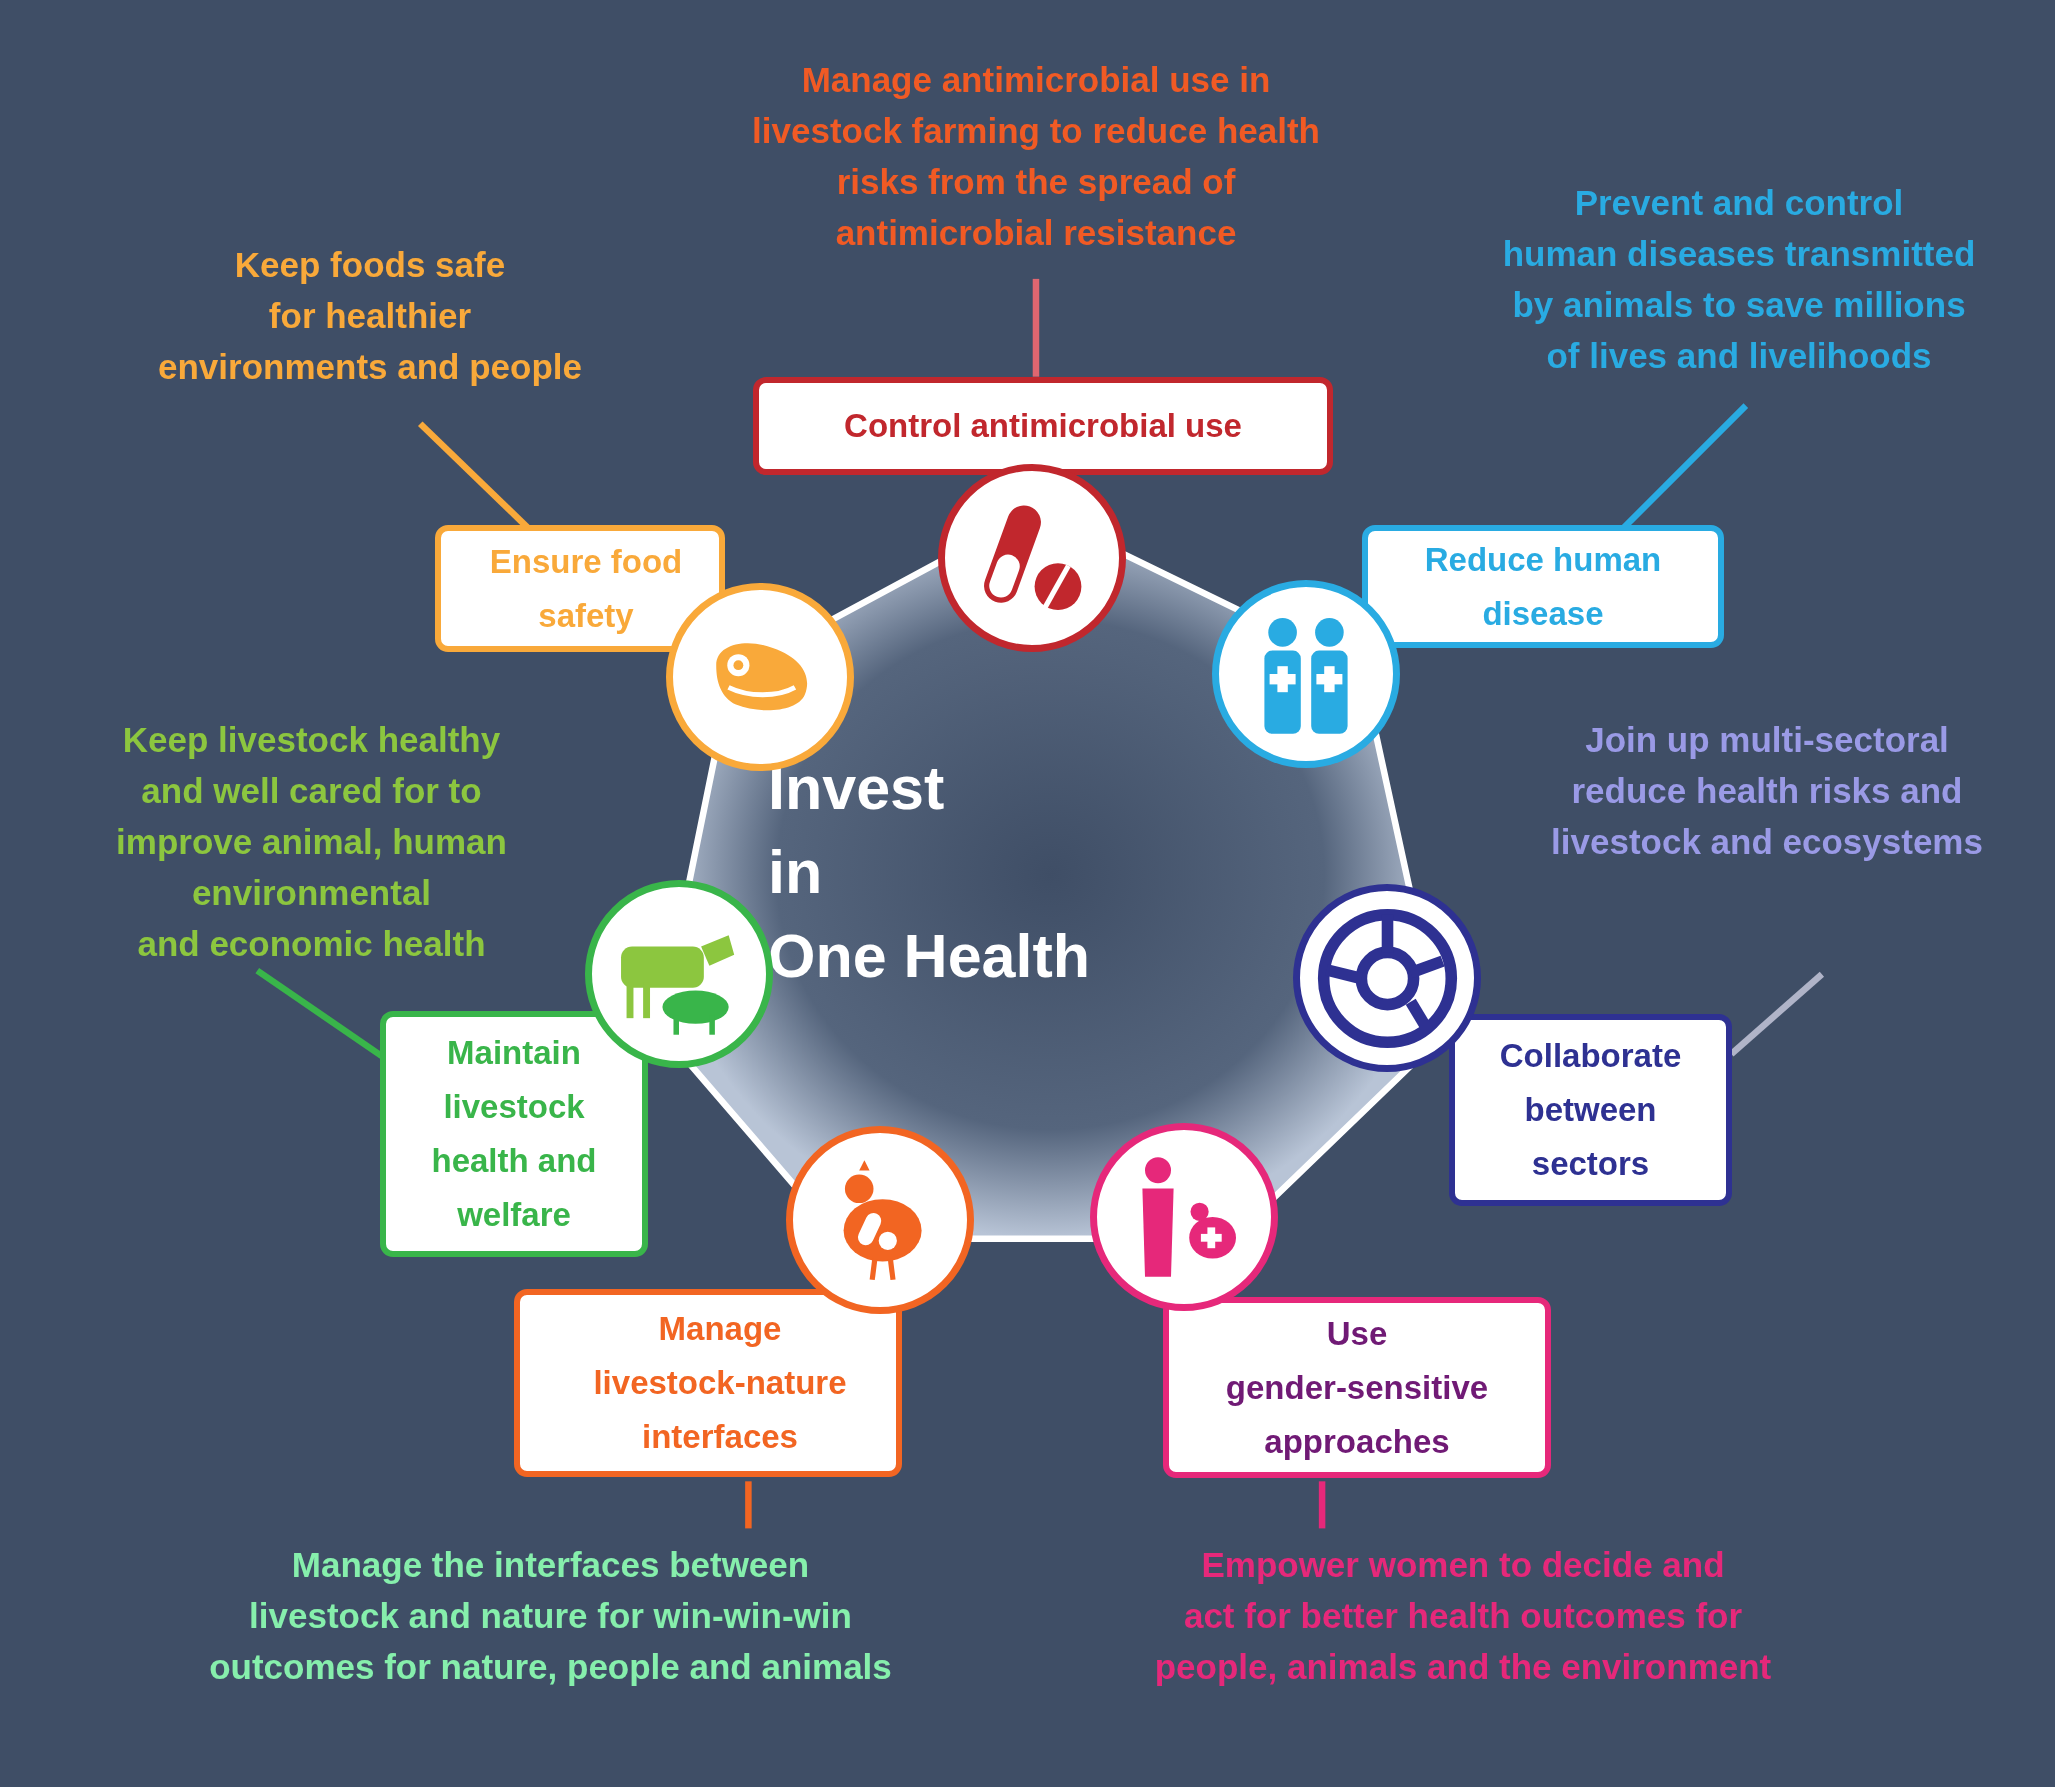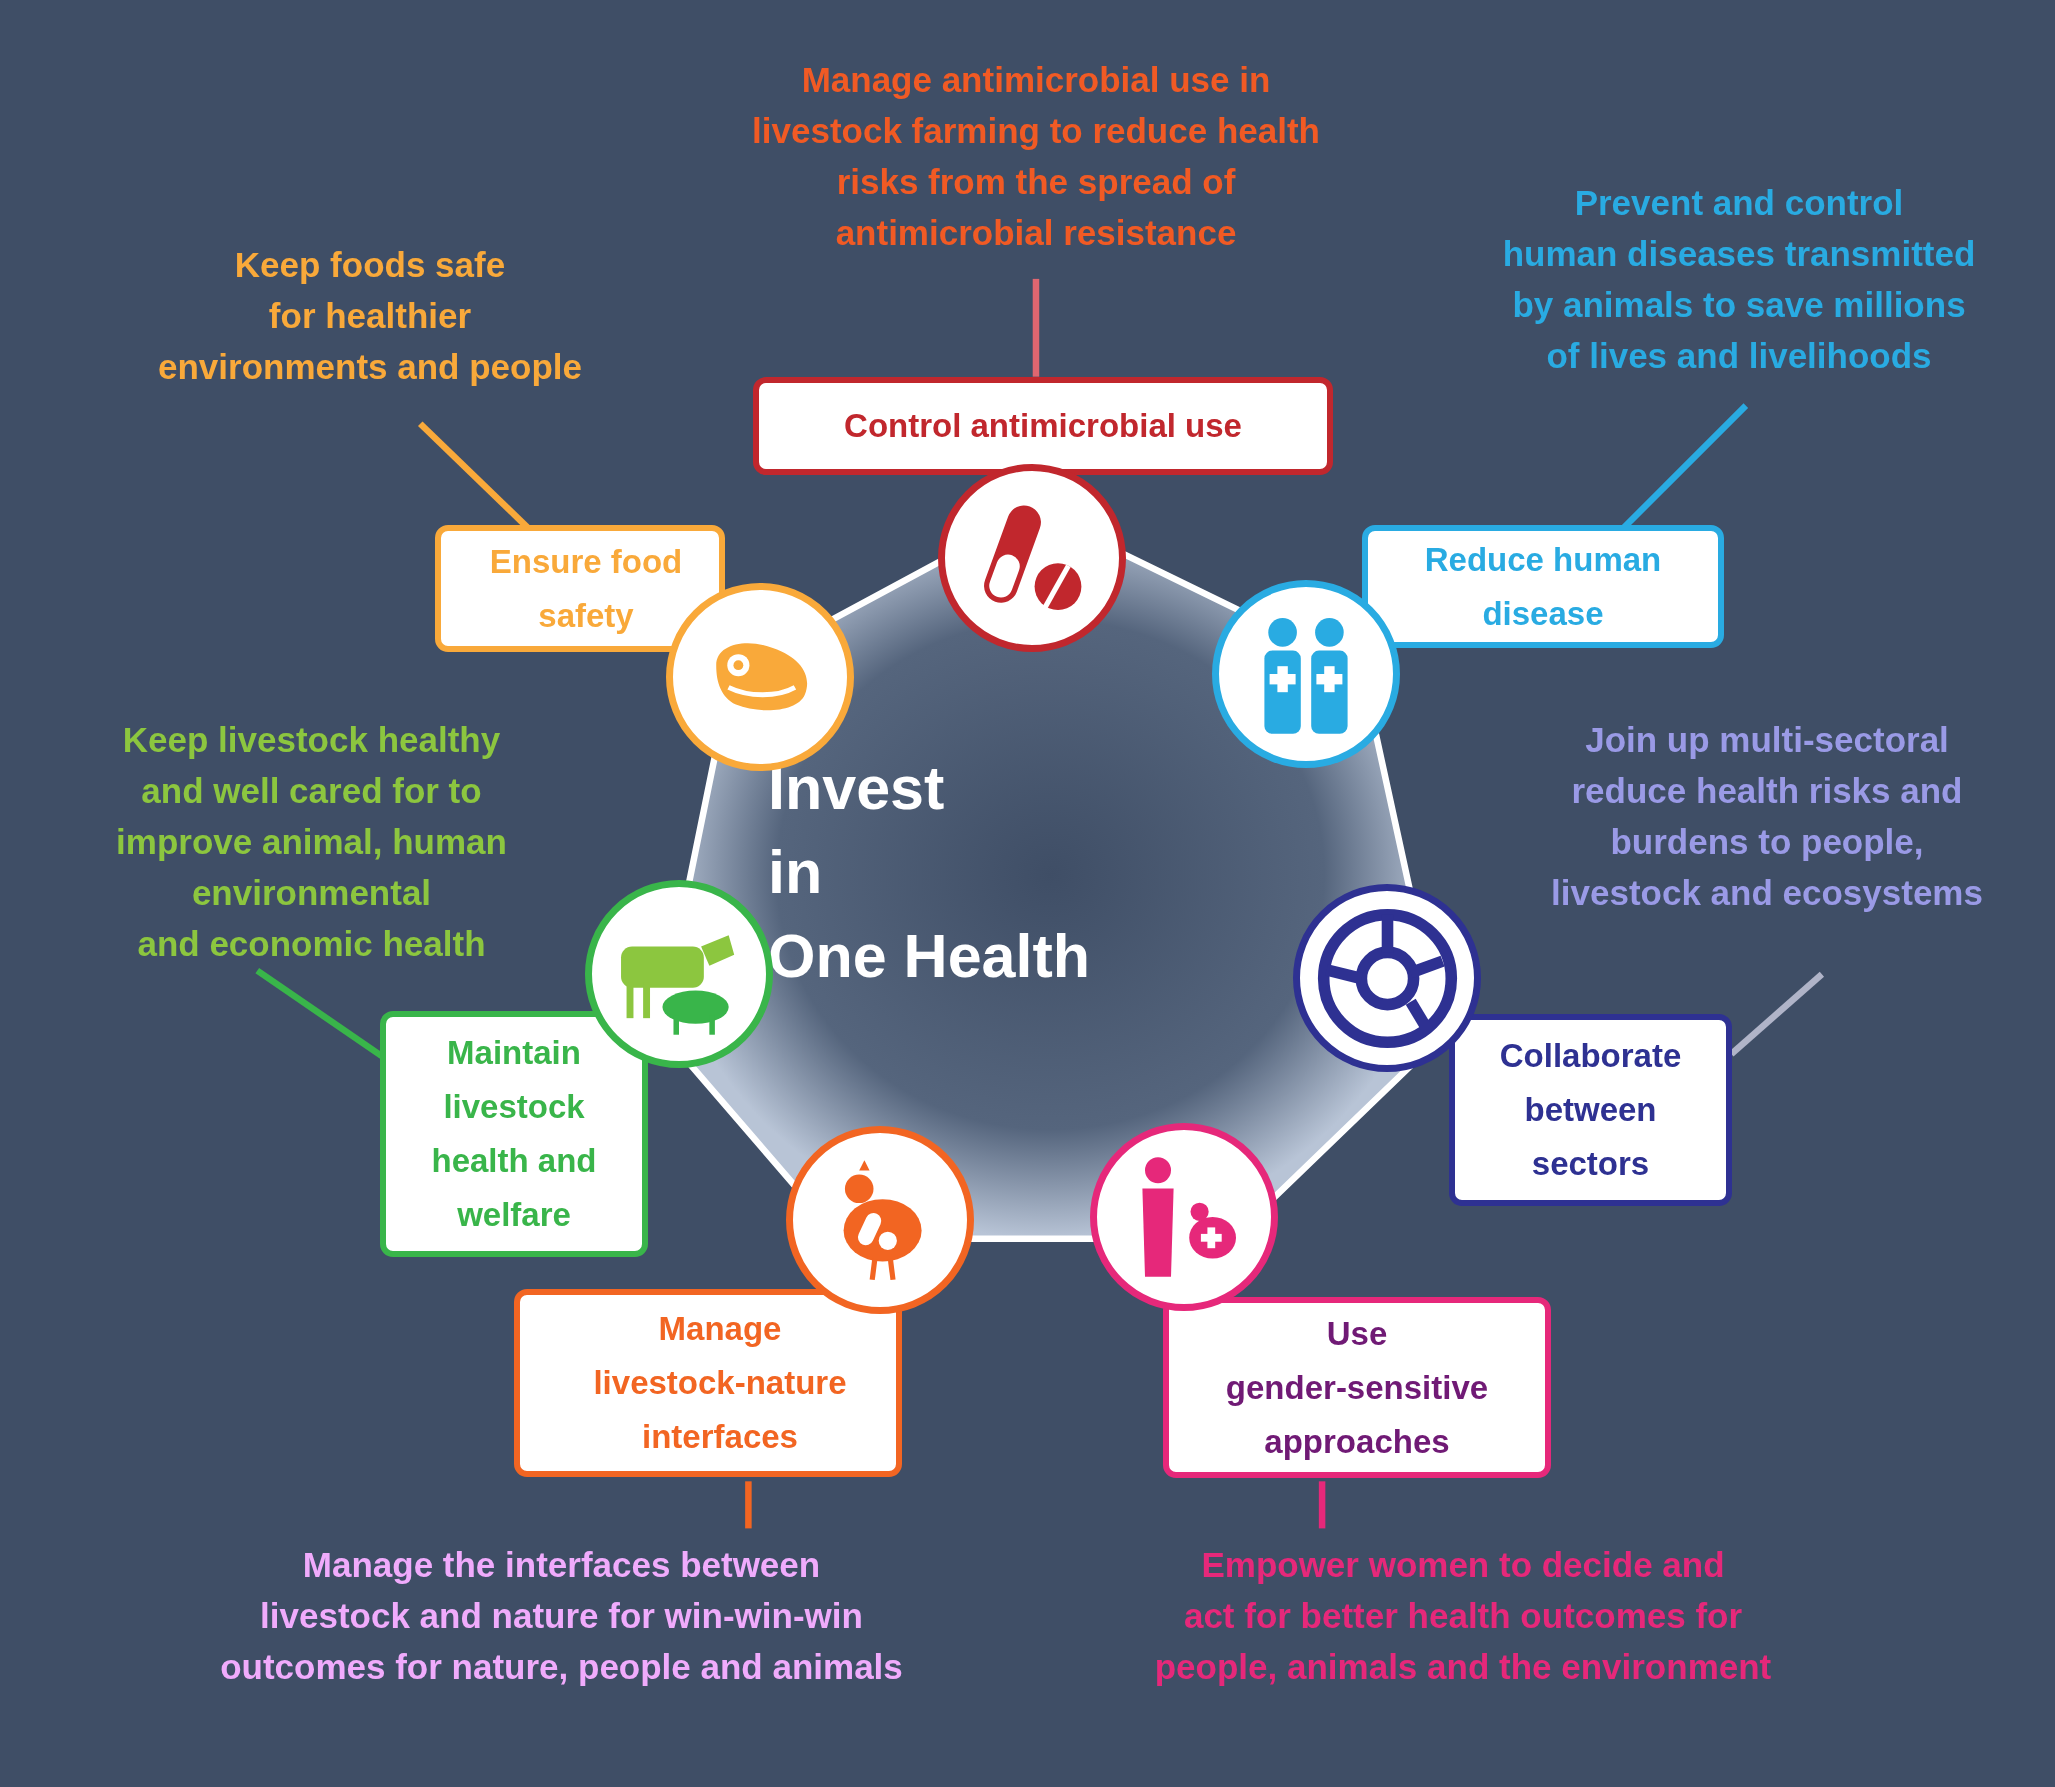--- a/index.html
+++ b/index.html
@@ -77,21 +77,20 @@
     <rect x="28" y="44" width="8" height="20" fill="#fff"></rect>
       <rect x="22" y="50" width="20" height="8" fill="#fff"></rect>
     <rect x="64" y="44" width="8" height="20" fill="#fff"></rect>
       <rect x="58" y="50" width="20" height="8" fill="#fff"></rect>
   </svg>
 </div>
 
 <div class="desc" style="left:1499px;top:714px;width:536px;color:#9a9ae6;">
   <div>Join up multi-sectoral</div>
     <div>reduce health risks and</div>
-    <div>burdens to people,</div>
     <div>livestock and ecosystems</div>
 </div>
 <div class="box" style="left:1449px;top:1014px;width:283px;height:192px;border-color:#2e3192;color:#2e3192;">
   <div>
       <div>Collaborate</div>
       <div>between</div>
       <div>sectors</div>
     </div>
 </div>
 <div class="circ" style="left:1293px;top:884px;border-color:#2e3192;">
@@ -121,21 +120,21 @@
   <svg width="130" height="130" viewBox="0 0 100 100">
     <circle cx="30" cy="14" r="10" fill="#e6287a"></circle>
     <path d="M18 28 H42 L40 96 H20 Z" fill="#e6287a"></path>
     <ellipse cx="72" cy="66" rx="18" ry="16" fill="#e6287a"></ellipse>
     <circle cx="62" cy="46" r="7" fill="#e6287a"></circle>
     <rect x="68" y="58" width="6" height="16" fill="#fff"></rect>
       <rect x="63" y="63" width="16" height="6" fill="#fff"></rect>
   </svg>
 </div>
 
-<div class="desc" style="left:156px;top:1539px;width:811px;color:#f0abfc;">
+<div class="desc" style="left:145px;top:1539px;width:811px;color:#86efac;">
   <div>Manage the interfaces between</div>
     <div>livestock and nature for win-win-win</div>
     <div>outcomes for nature, people and animals</div>
 </div>
 <div class="box" style="left:514px;top:1289px;width:388px;height:188px;border-color:#f26522;color:#f26522;padding-left:24px;">
   <div>
       <div>Manage</div>
       <div>livestock-nature</div>
       <div>interfaces</div>
     </div>

